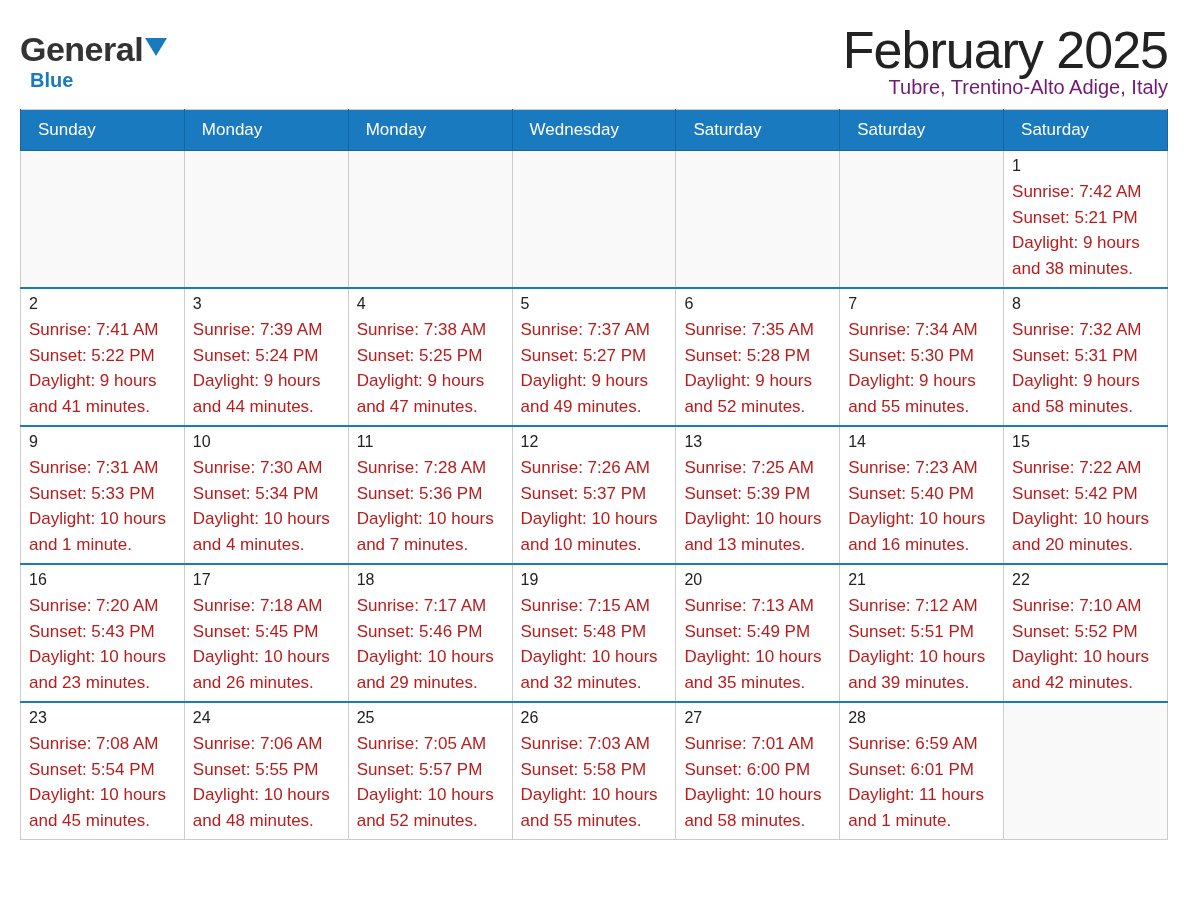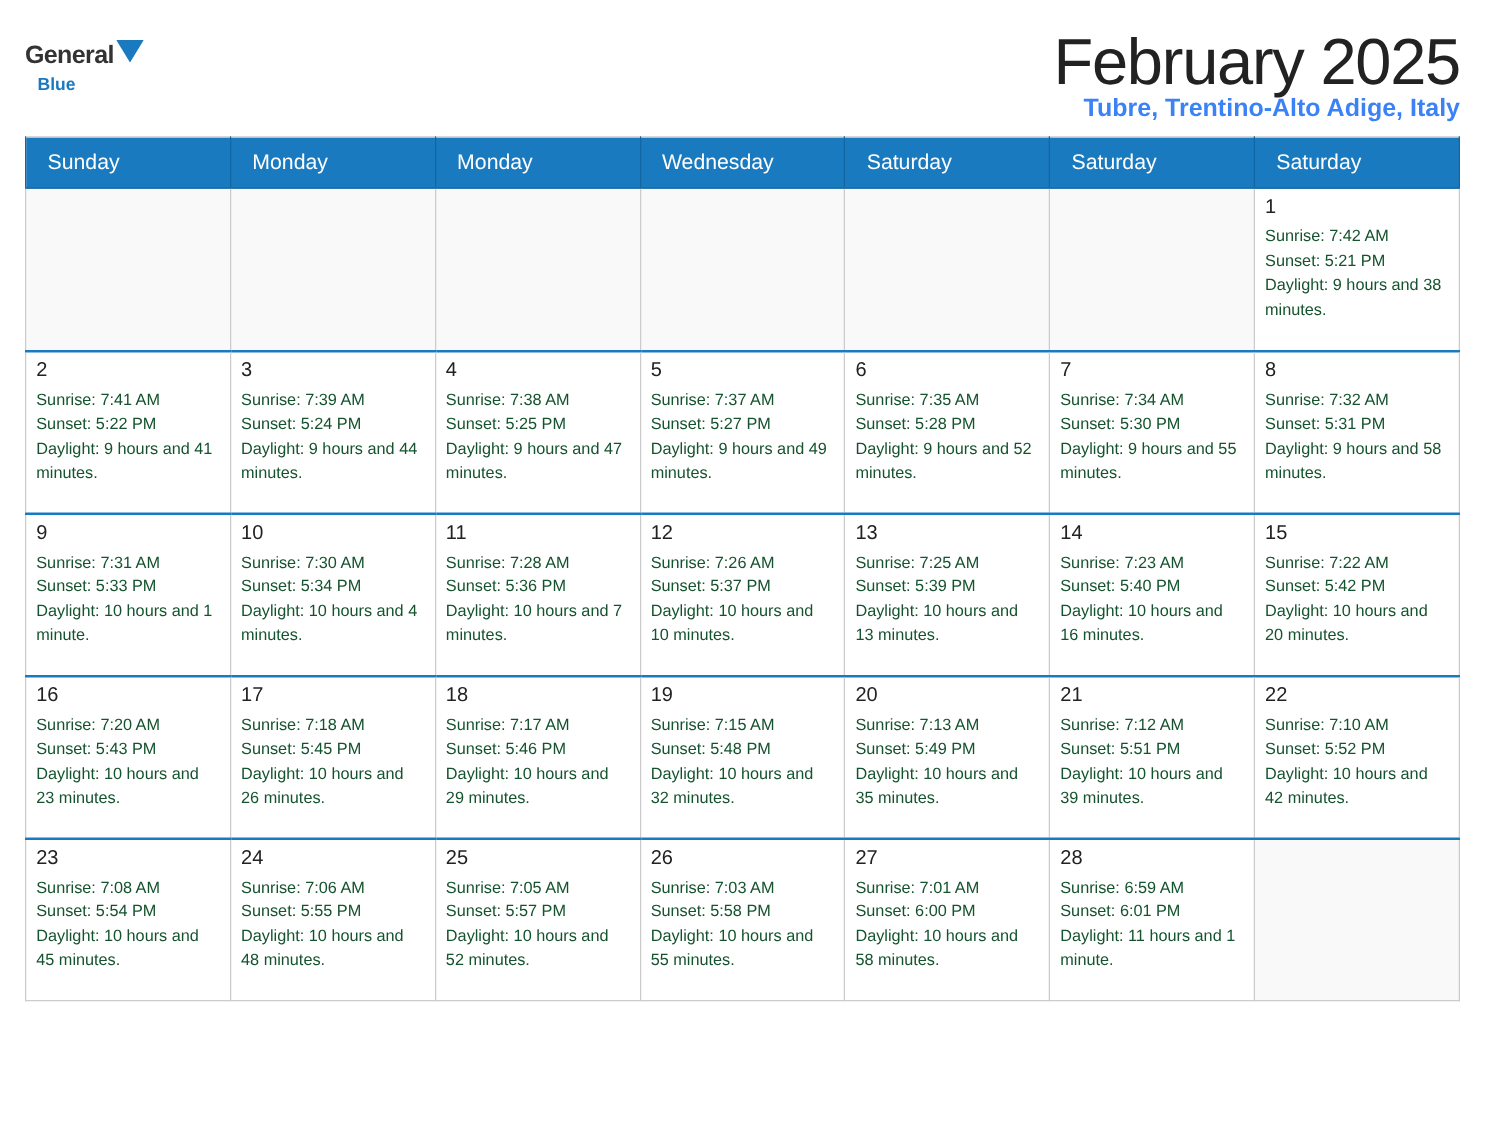--- a/index.html
+++ b/index.html
@@ -16,45 +16,44 @@
       align-items: flex-start;
       margin-bottom: 10px;
     }
     .logo {
       display: flex;
       flex-direction: column;
       align-items: flex-start;
       padding-top: 10px;
     }
     .logo-general {
-      font-size: 20px;
+      font-size: 34px;
       font-weight: bold;
       color: #333;
       letter-spacing: -0.5px;
     }
     .logo-blue {
-      font-size: 14px;
+      font-size: 20px;
       font-weight: bold;
       color: #1a7abf;
       margin-left: 10px;
     }
     .title-block {
       text-align: right;
     }
     .month-title {
       font-size: 52px;
       font-weight: normal;
       color: #222;
       letter-spacing: -1px;
     }
     .location {
       font-size: 20px;
-      color: #3b82f6;
+      color: #701a75;
       margin-top: -4px;
-      font-weight: bold;
     }
     .calendar {
       width: 100%;
       border-collapse: collapse;
       border: 1px solid #ccc;
     }
     .calendar th {
       background-color: #1a7abf;
       color: #fff;
       padding: 10px 8px;
@@ -71,22 +70,22 @@
       min-height: 110px;
       height: 130px;
     }
     .day-number {
       font-size: 16px;
       color: #222;
       font-weight: normal;
       margin-bottom: 4px;
     }
     .day-info {
-      font-size: 13px;
-      color: #14532d;
+      font-size: 17px;
+      color: #b91c1c;
       line-height: 1.5;
     }
     .empty-cell {
       background: #f9f9f9;
     }
     tr:not(:first-child) td {
       border-top: 2px solid #1a7abf;
     }
     .calendar thead tr th {
       border-top: none;

